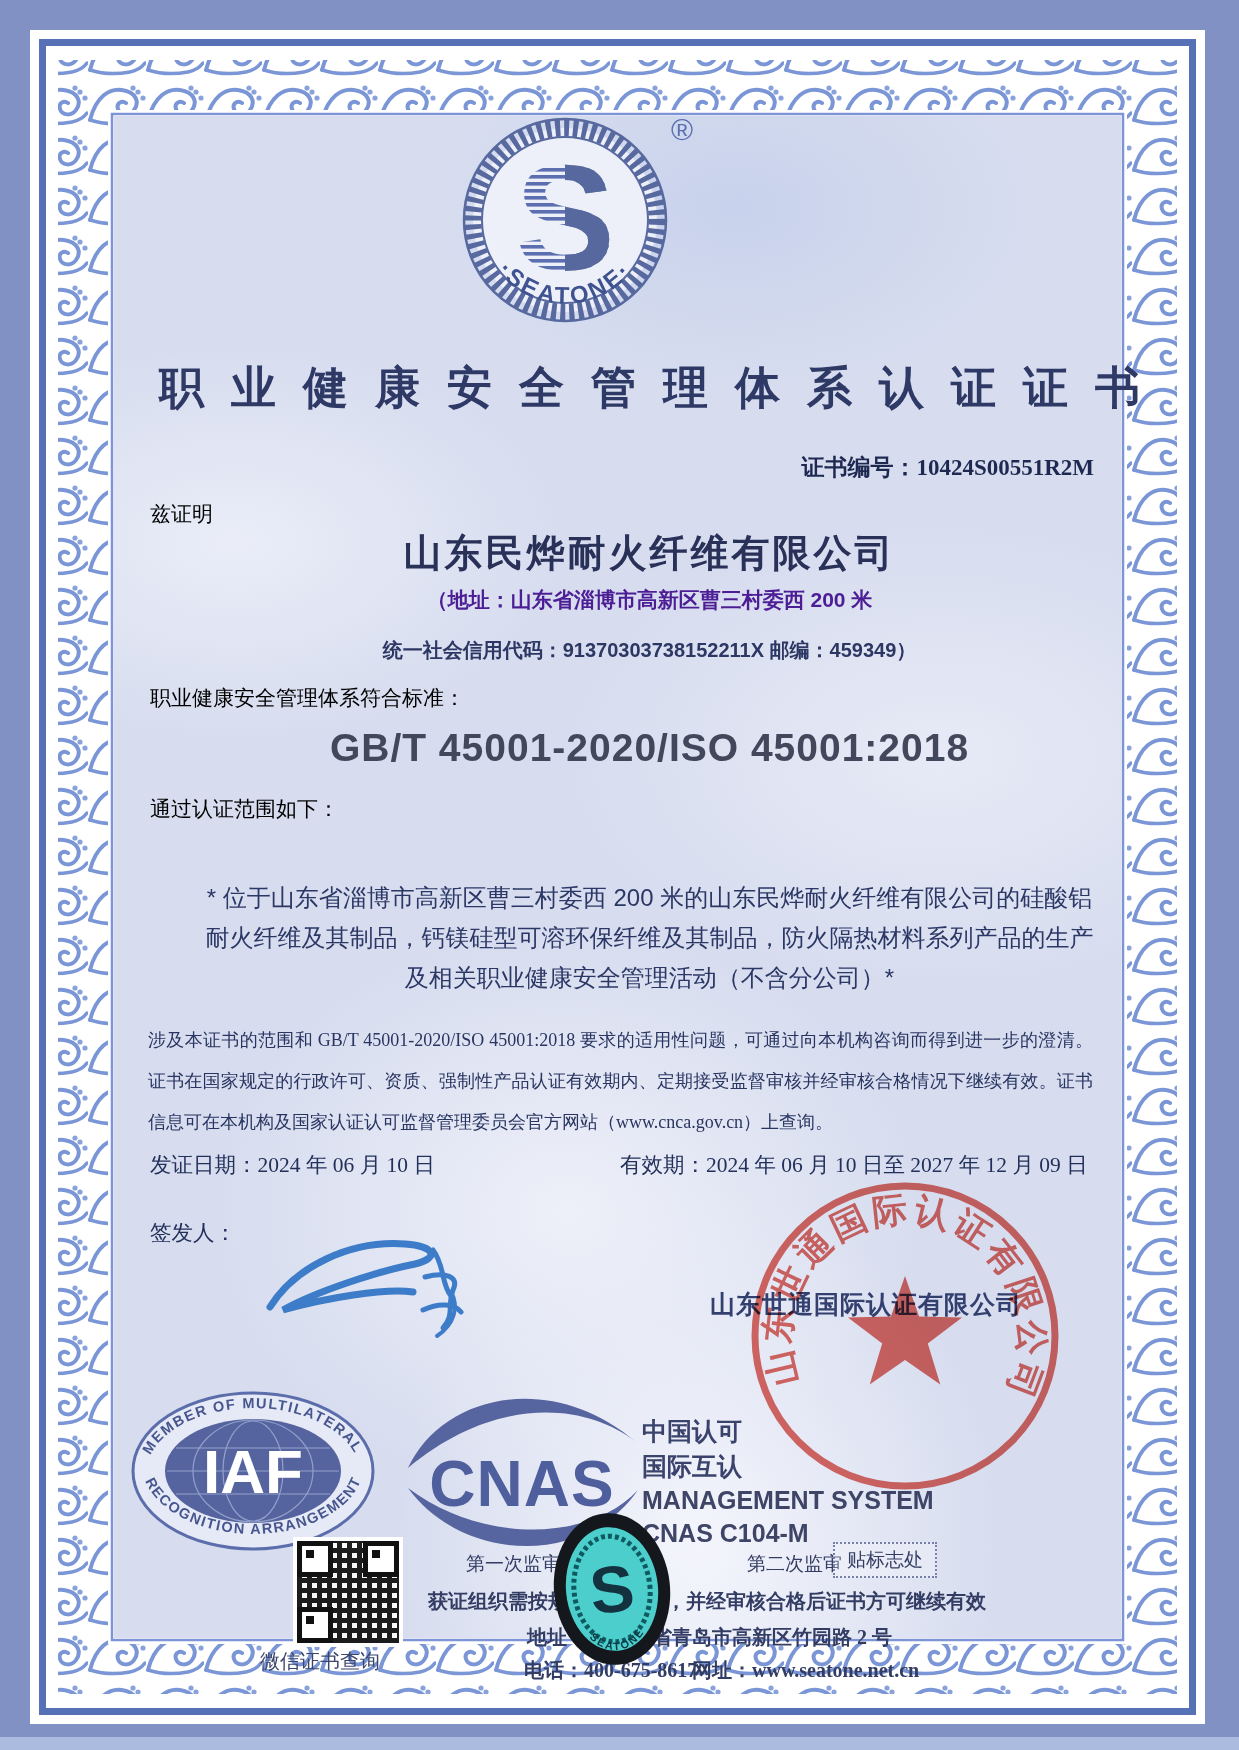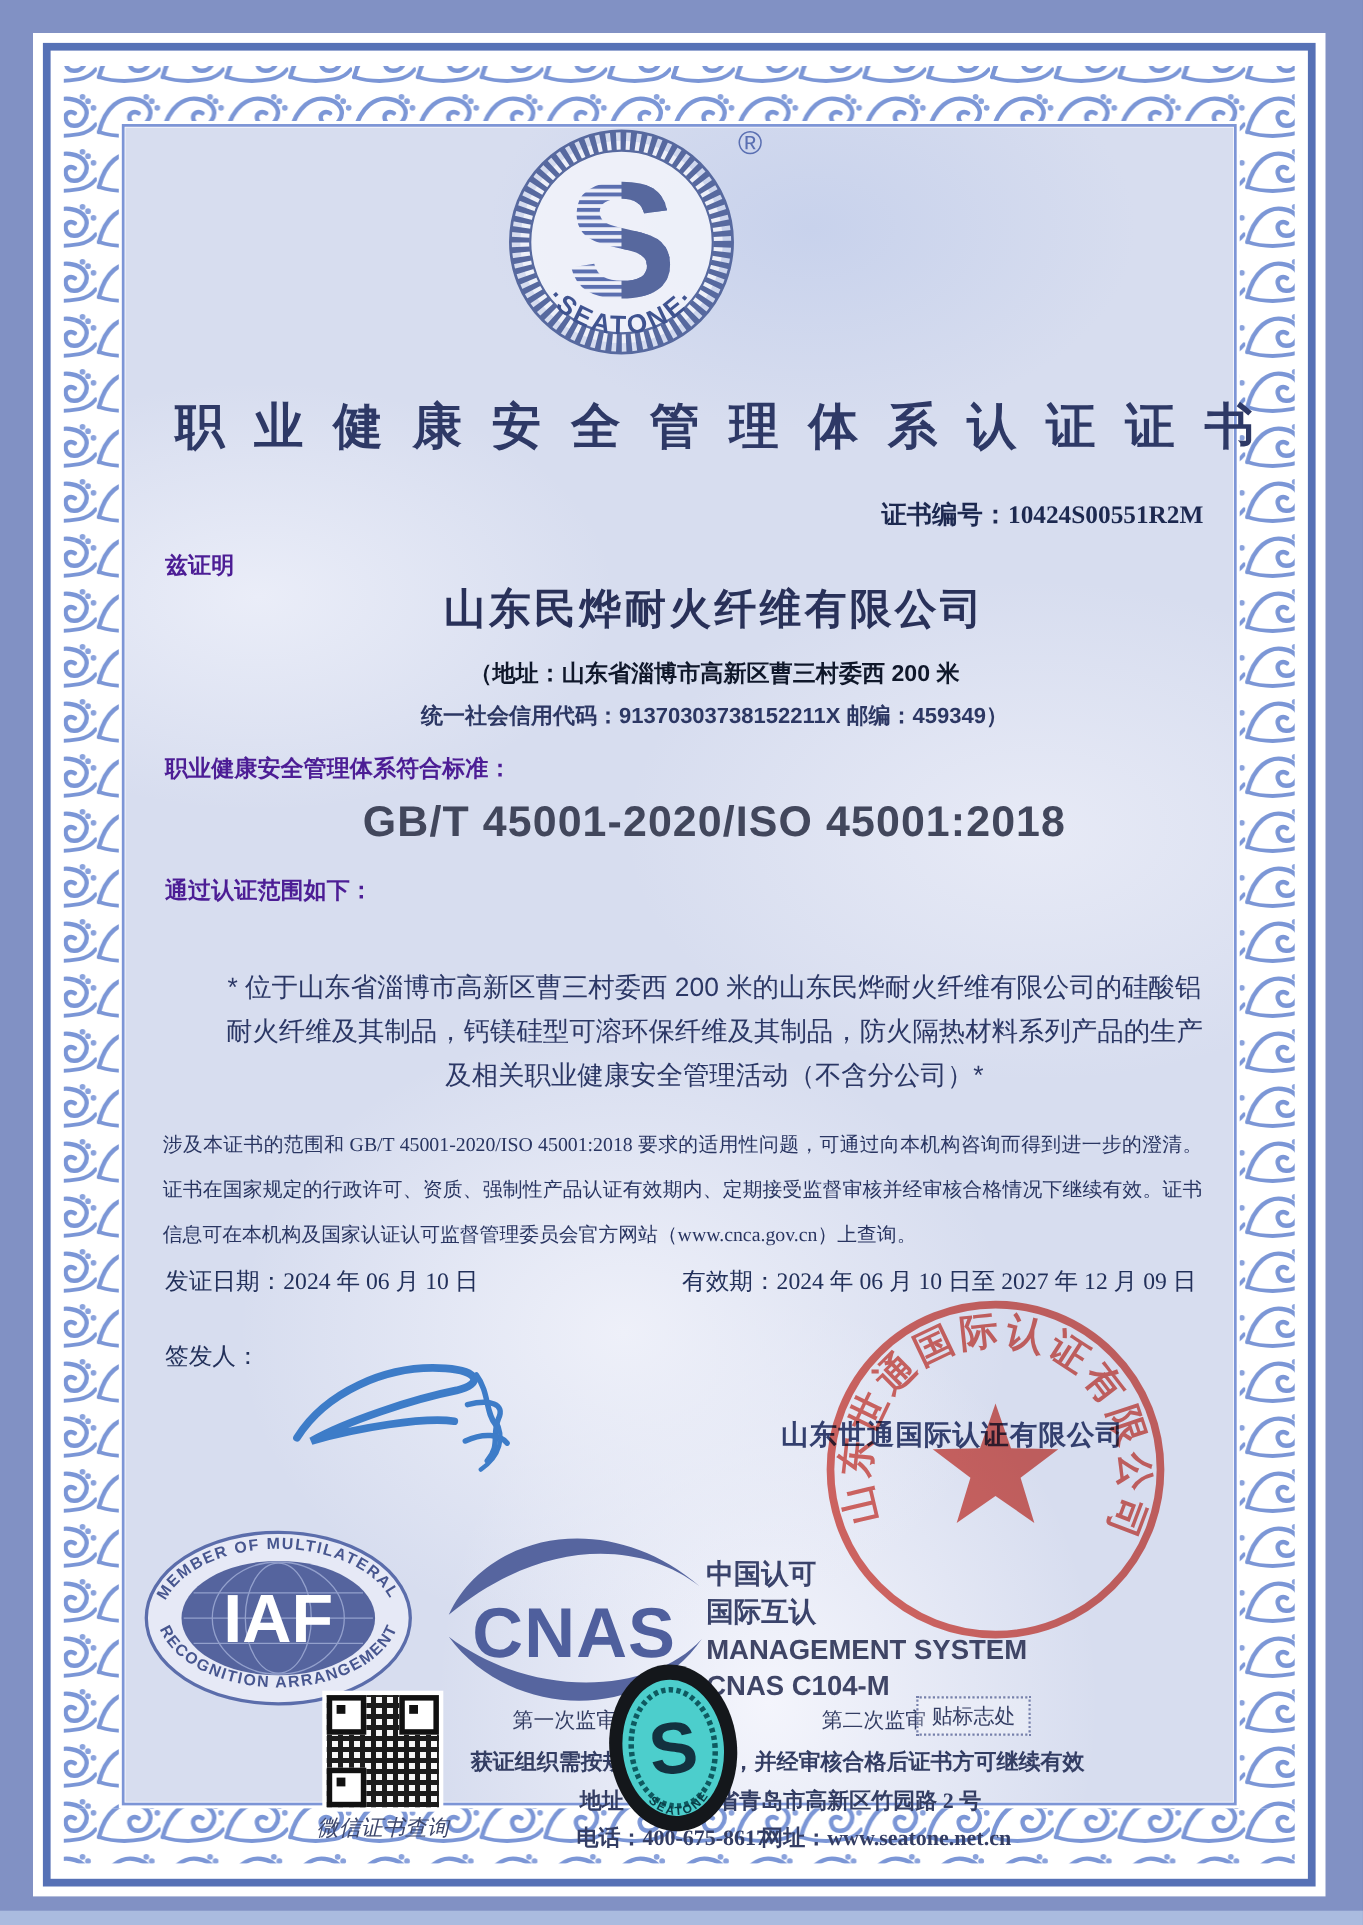--- a/index.html
+++ b/index.html
@@ -14,39 +14,39 @@
       radial-gradient(ellipse 500px 300px at 12% 28%, #eaedf8 0%, rgba(234,237,248,0) 65%),
       radial-gradient(ellipse 620px 380px at 82% 42%, #e7eaf6 0%, rgba(231,234,246,0) 60%),
       radial-gradient(ellipse 540px 430px at 45% 72%, #eef0f9 0%, rgba(238,240,249,0) 65%),
       radial-gradient(ellipse 430px 520px at 58% 94%, #f4f5fc 0%, rgba(244,245,252,0) 70%),
       #d7ddef;}
   .abs{position:absolute;}
   .sans{font-family:"Liberation Sans","DejaVu Sans",sans-serif;}
   .center{left:114px;width:1071px;text-align:center;}
   .title{top:358px;font-size:45px;font-weight:700;color:#2e3966;letter-spacing:27px;text-indent:27px;}
   .certno{top:452px;right:145px;font-size:23px;font-weight:700;color:#1d2950;}
-  .small-label{font-size:21px;color:#4c1d95;font-weight:bold;}
+  .small-label{font-size:21px;color:#000000;}
   .company{top:528px;font-size:38px;font-weight:700;color:#293159;letter-spacing:3px;}
-  .addr1{top:598px;font-size:21px;font-weight:600;color:#0f172a;}
+  .addr1{top:586px;font-size:21px;font-weight:600;color:#4c1d95;}
   .addr2{top:637px;font-size:20px;font-weight:600;color:#2c3763;}
   .gbt{top:726px;font-size:39px;font-weight:700;color:#42475c;letter-spacing:1px;}
   .scope{top:878px;font-size:24px;font-weight:400;color:#2b3765;line-height:40px;}
   .disclaimer{left:148px;top:1020px;width:945px;font-size:18px;line-height:41px;color:#293561;text-align:justify;}
   .daterow{font-size:21.5px;color:#22305a;}
   .issuer{left:710px;top:1288px;font-size:25px;font-weight:700;color:#333f6e;letter-spacing:1px;}
   .cnas-block{left:642px;top:1370px;line-height:35px;margin-top:44px;}
   .cnas-cn{font-size:25px;font-weight:600;color:#3a436b;}
   .cnas-en{font-size:25px;font-weight:700;color:#3f4566;line-height:33px;}
   .qr{left:293px;top:1537px;width:102px;height:102px;background:#fff;padding:4px;}
   .qr-inner{position:relative;width:102px;height:102px;
      background:repeating-linear-gradient(0deg,#1c1c1c 0 5px,transparent 5px 10px),
                 repeating-linear-gradient(90deg,#1c1c1c 0 5px,#f7f7f7 5px 10px);}
   .finder{position:absolute;width:26px;height:26px;background:#fff;border:5px solid #111;}
   .finder::after{content:"";position:absolute;left:4px;top:4px;width:8px;height:8px;background:#111;}
-  .qr-caption{left:260px;top:1648px;width:176px;text-align:center;font-size:20px;color:#3c466b;font-style:italic;}
+  .qr-caption{left:260px;top:1648px;width:176px;text-align:left;font-size:20px;color:#3c466b;}
   .foot{font-size:19px;color:#333d63;}
   .foot2{font-size:20px;font-weight:600;color:#333d63;}
   .sticker-box{left:833px;top:1542px;font-size:19px;color:#333d63;border:2px dotted #7680ab;padding:3px 12px;background:rgba(255,255,255,.25);}
   svg text{font-family:"Liberation Sans","DejaVu Sans",sans-serif;}
 </style>
 </head>
 <body>
 
 <div class="canvas">
 

